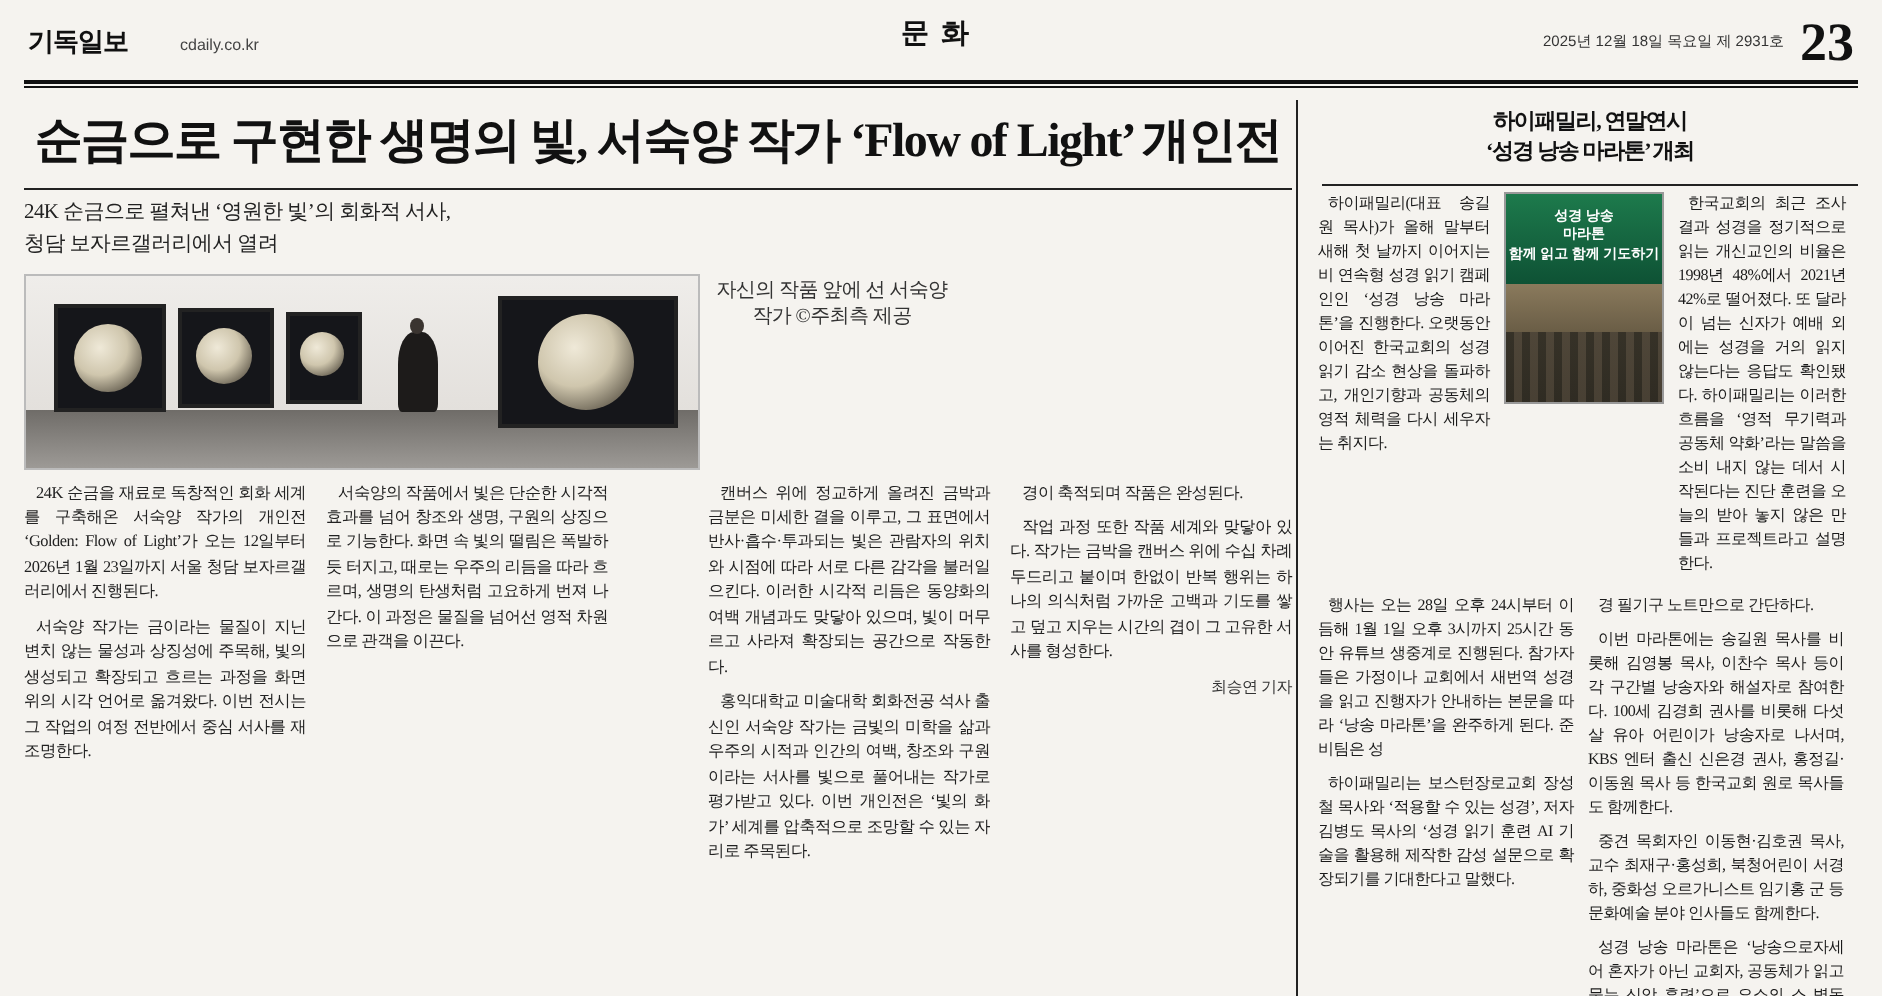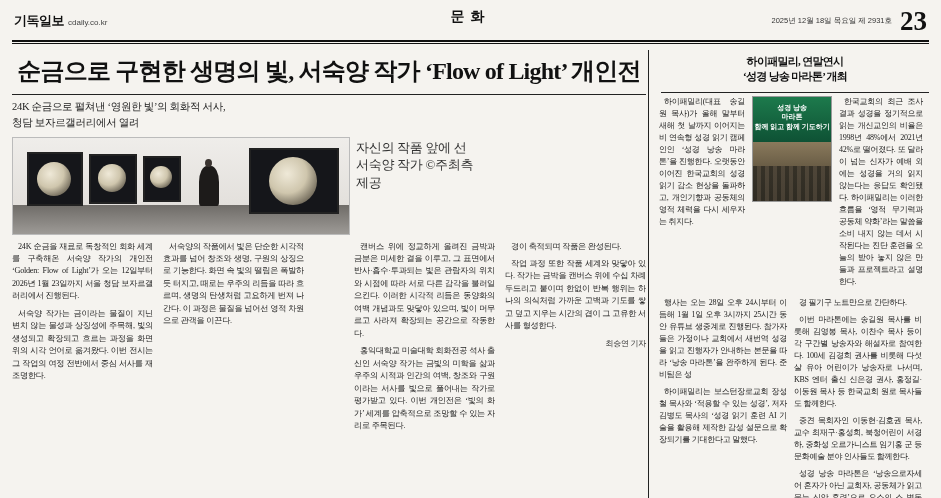--- a/index.html
+++ b/index.html
@@ -17,21 +17,21 @@
     background:#f5f3ef;
     box-sizing:border-box;
     padding:0 10px;
   }
   
   .masthead{
     display:flex;align-items:center;justify-content:space-between;
     padding:6px 4px 4px 4px;
     height:30px;
   }
-  .mast-left{display:flex;align-items:baseline;gap:4px;}
+  .mast-left{display:flex;align-items:baseline;gap:26px;}
   .mast-logo{
     font-family:"Liberation Serif", serif;
     font-weight:bold;font-size:13px;letter-spacing:-0.5px;
     color:#111;
   }
   .mast-url{font-size:8px;color:#444;font-family:"Liberation Sans",sans-serif;}
   .mast-center{
     font-size:14px;font-weight:bold;letter-spacing:6px;color:#111;
     position:absolute;left:50%;transform:translateX(-50%);top:8px;
   }
@@ -75,22 +75,22 @@
   .art{position:absolute;background:#15161a;border:2px solid #222;}
   .art .moon{
     position:absolute;border-radius:50%;
     background:radial-gradient(circle at 38% 35%, #efe9d8 0%, #cfc6ad 45%, #6b6455 80%, #2a2720 100%);
   }
   .figure{
     position:absolute;background:#1d1b1a;border-radius:40% 40% 10% 10%;
   }
   .fig-head{position:absolute;width:7px;height:8px;border-radius:50%;background:#3a3430;}
   .photo-cap{
-    font-size:13px;line-height:1.35;color:#333;width:120px;
-    letter-spacing:-0.3px;padding-top:2px;
+    font-size:10px;line-height:1.35;color:#333;width:120px;
+    letter-spacing:-0.3px;padding-top:2px;text-align:center;
   }
 
   
   .cols{display:flex;gap:10px;margin:6px 2px 0 2px;}
   .col{font-size:8.2px;line-height:1.52;text-align:justify;color:#222;letter-spacing:-0.25px;}
   .col p{margin:0 0 5px 0;text-indent:6px;}
   .c1{width:150px;}
   .c2{width:150px;}
   .c3{width:150px;margin-left:40px;}
   .c4{width:150px;}

